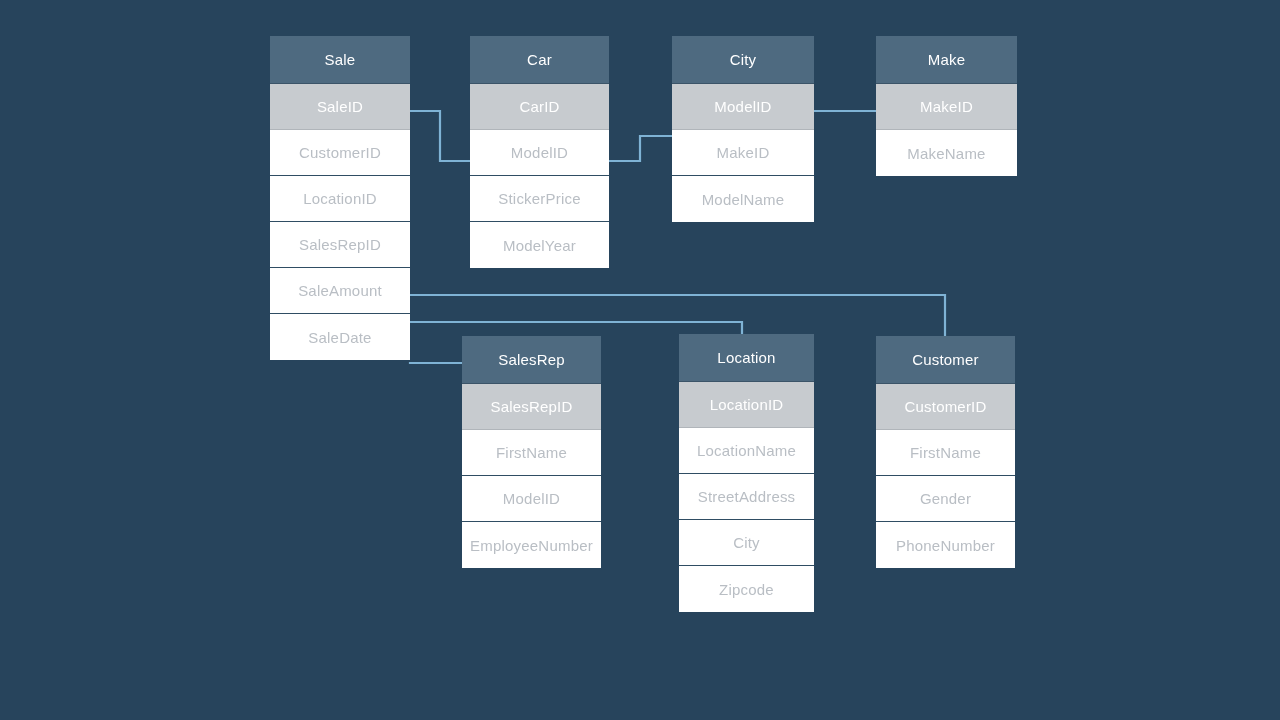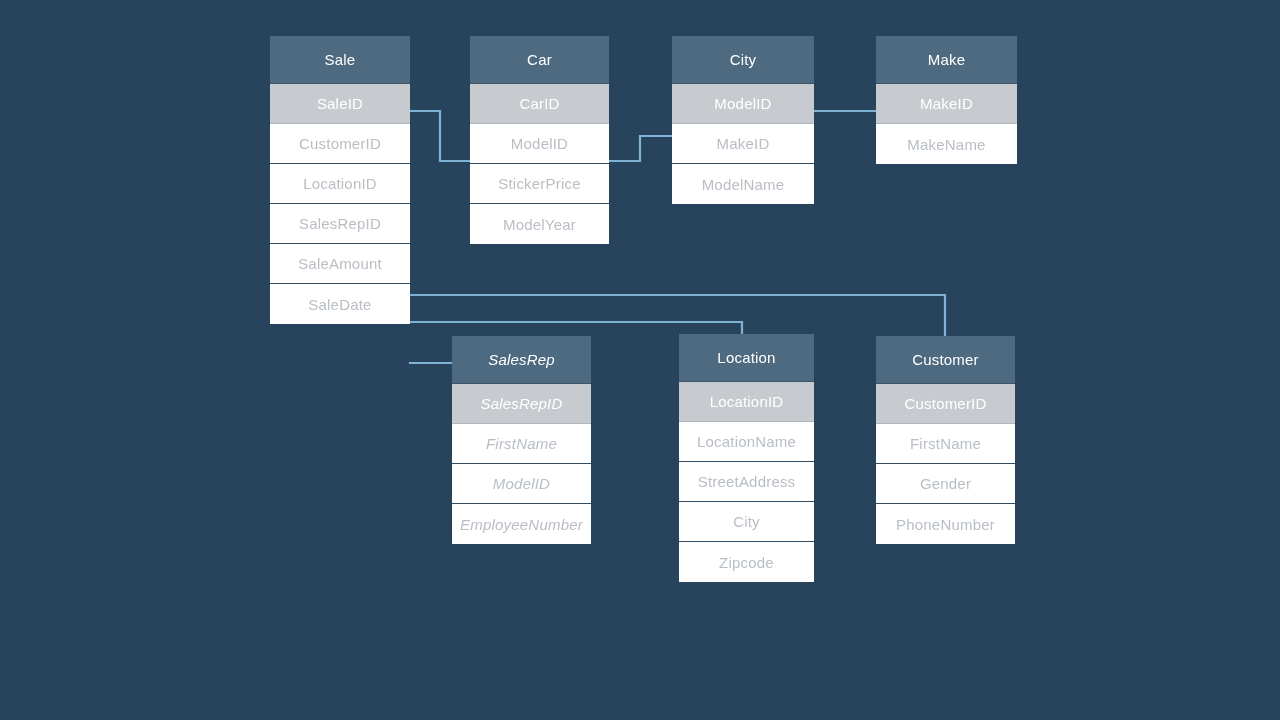--- a/index.html
+++ b/index.html
@@ -42,21 +42,21 @@
     color: #ffffff;
     font-size: 15px;
     display: flex;
     align-items: center;
     justify-content: center;
     letter-spacing: 0.2px;
     box-sizing: border-box;
     border-bottom: 1px solid #3b5468;
   }
   .field {
-    height: 40px;
+    height: 46px;
     background: #ffffff;
     color: #b9bec4;
     font-size: 15px;
     display: flex;
     align-items: center;
     justify-content: center;
     box-sizing: border-box;
     border-bottom: 1px solid #2f4d63;
     letter-spacing: 0.2px;
   }
@@ -106,21 +106,21 @@
         <div class="entity-header">City</div>
         <div class="field pk">ModelID</div>
         <div class="field">MakeID</div>
         <div class="field">ModelName</div>
       </div>
       <div class="entity" style="left: 876px; top: 36px; width: 141px;">
         <div class="entity-header">Make</div>
         <div class="field pk">MakeID</div>
         <div class="field">MakeName</div>
       </div>
-      <div class="entity" style="left: 452px; top: 336px; width: 139px; font-style: italic;">
+      <div class="entity" style="left: 462px; top: 336px; width: 139px;">
         <div class="entity-header">SalesRep</div>
         <div class="field pk">SalesRepID</div>
         <div class="field">FirstName</div>
         <div class="field">ModelID</div>
         <div class="field">EmployeeNumber</div>
       </div>
       <div class="entity" style="left: 672px; top: 334px; width: 142px; padding-left: 7px;">
         <div class="entity-header">Location</div>
         <div class="field pk">LocationID</div>
         <div class="field">LocationName</div>

